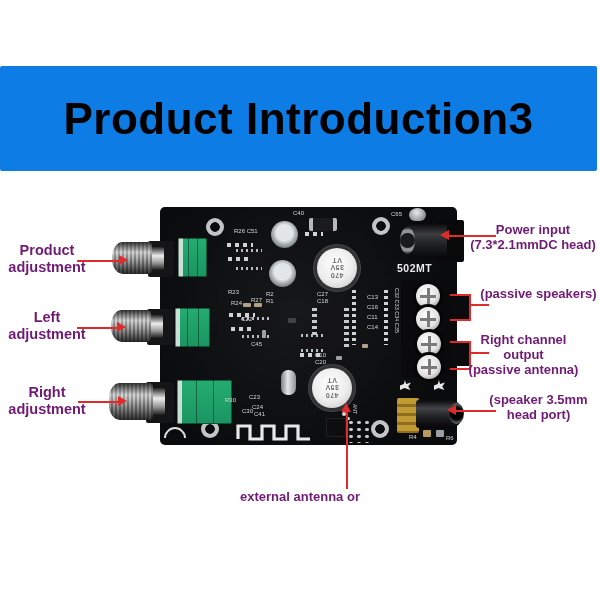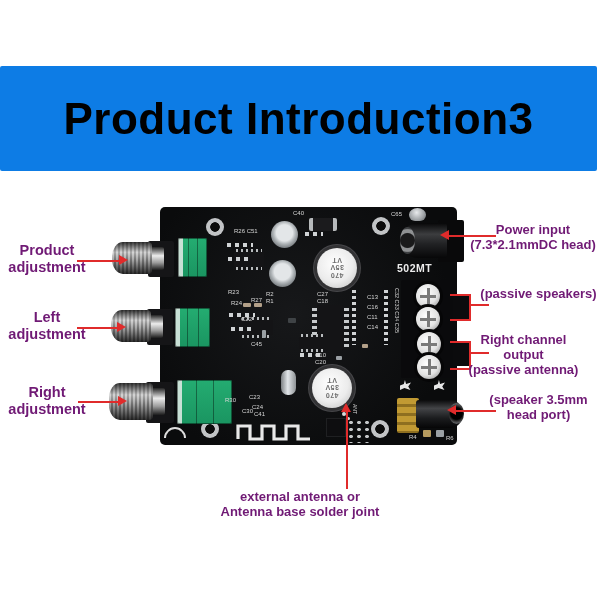--- a/index.html
+++ b/index.html
@@ -259,16 +259,15 @@
   <div class="abs lbl right" style="left:461px;top:333px;width:125px;">
     <div>Right channel output</div>
       <div>(passive antenna)</div>
   </div>
   <div class="abs lbl right" style="left:479px;top:393px;width:119px;">
       <div>(speaker 3.5mm</div>
       <div>head port)</div>
   </div>
   <div class="abs lbl bottom" style="left:197px;top:490px;width:206px;">
     <div>external antenna or</div>
-      <div>Antenna base solder joint</div>
   </div>
 
 </div>
 
 </body></html>

